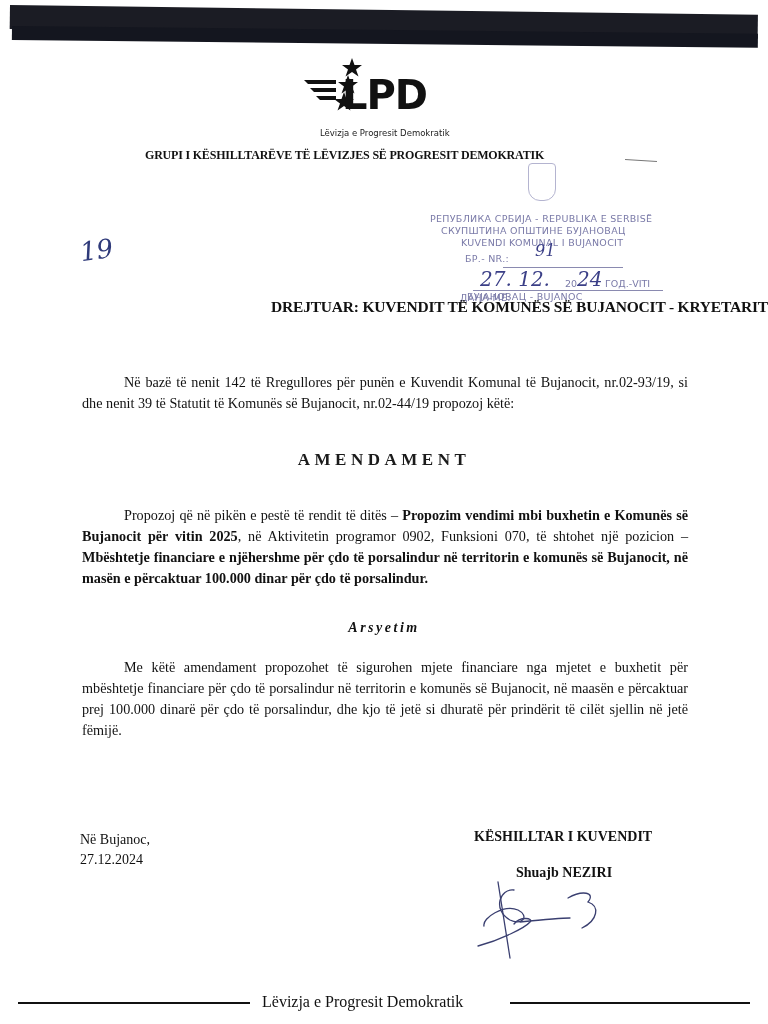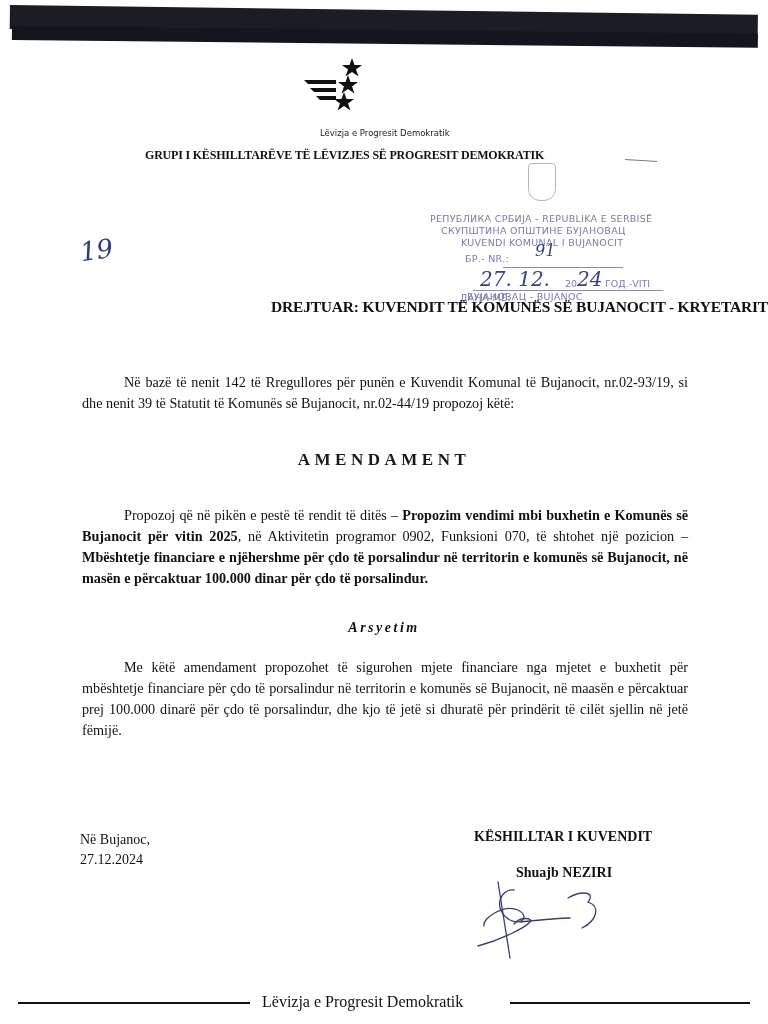--- a/index.html
+++ b/index.html
@@ -67,20 +67,21 @@
 
 <div class="abs logo">
   <svg width="150" height="80" style="position:absolute;left:0;top:0">
     <polygon points="50,0 52.5,7 60,7 54,11.5 56.5,18.5 50,14 43.5,18.5 46,11.5 40,7 47.5,7" fill="#111"></polygon>
     <polygon points="46,17 48.5,24 56,24 50,28.5 52.5,35.5 46,31 39.5,35.5 42,28.5 36,24 43.5,24" fill="#111"></polygon>
     <polygon points="42,34 44.5,41 52,41 46,45.5 48.5,52.5 42,48 35.5,52.5 38,45.5 32,41 39.5,41" fill="#111"></polygon>
     <path d="M2,22 L34,22 L34,26 L6,26 Z" fill="#111"></path>
     <path d="M8,30 L34,30 L34,34 L12,34 Z" fill="#111"></path>
     <path d="M14,38 L34,38 L34,42 L18,42 Z" fill="#111"></path>
   </svg>
+  <span class="logo-text">LPD</span>
   <span class="logo-sub">Lëvizja e Progresit Demokratik</span>
 </div>
 
 <div class="abs group-title">GRUPI I KËSHILLTARËVE TË LËVIZJES SË PROGRESIT DEMOKRATIK</div>
 <div class="abs dash-mark"></div>
 
 <div class="abs stamp">
   <div class="crest"></div>
   <span class="line l1">РЕПУБЛИКА СРБИЈА - REPUBLIKA E SERBISË</span>
   <span class="line l2">СКУПШТИНА ОПШТИНЕ БУЈАНОВАЦ</span>

